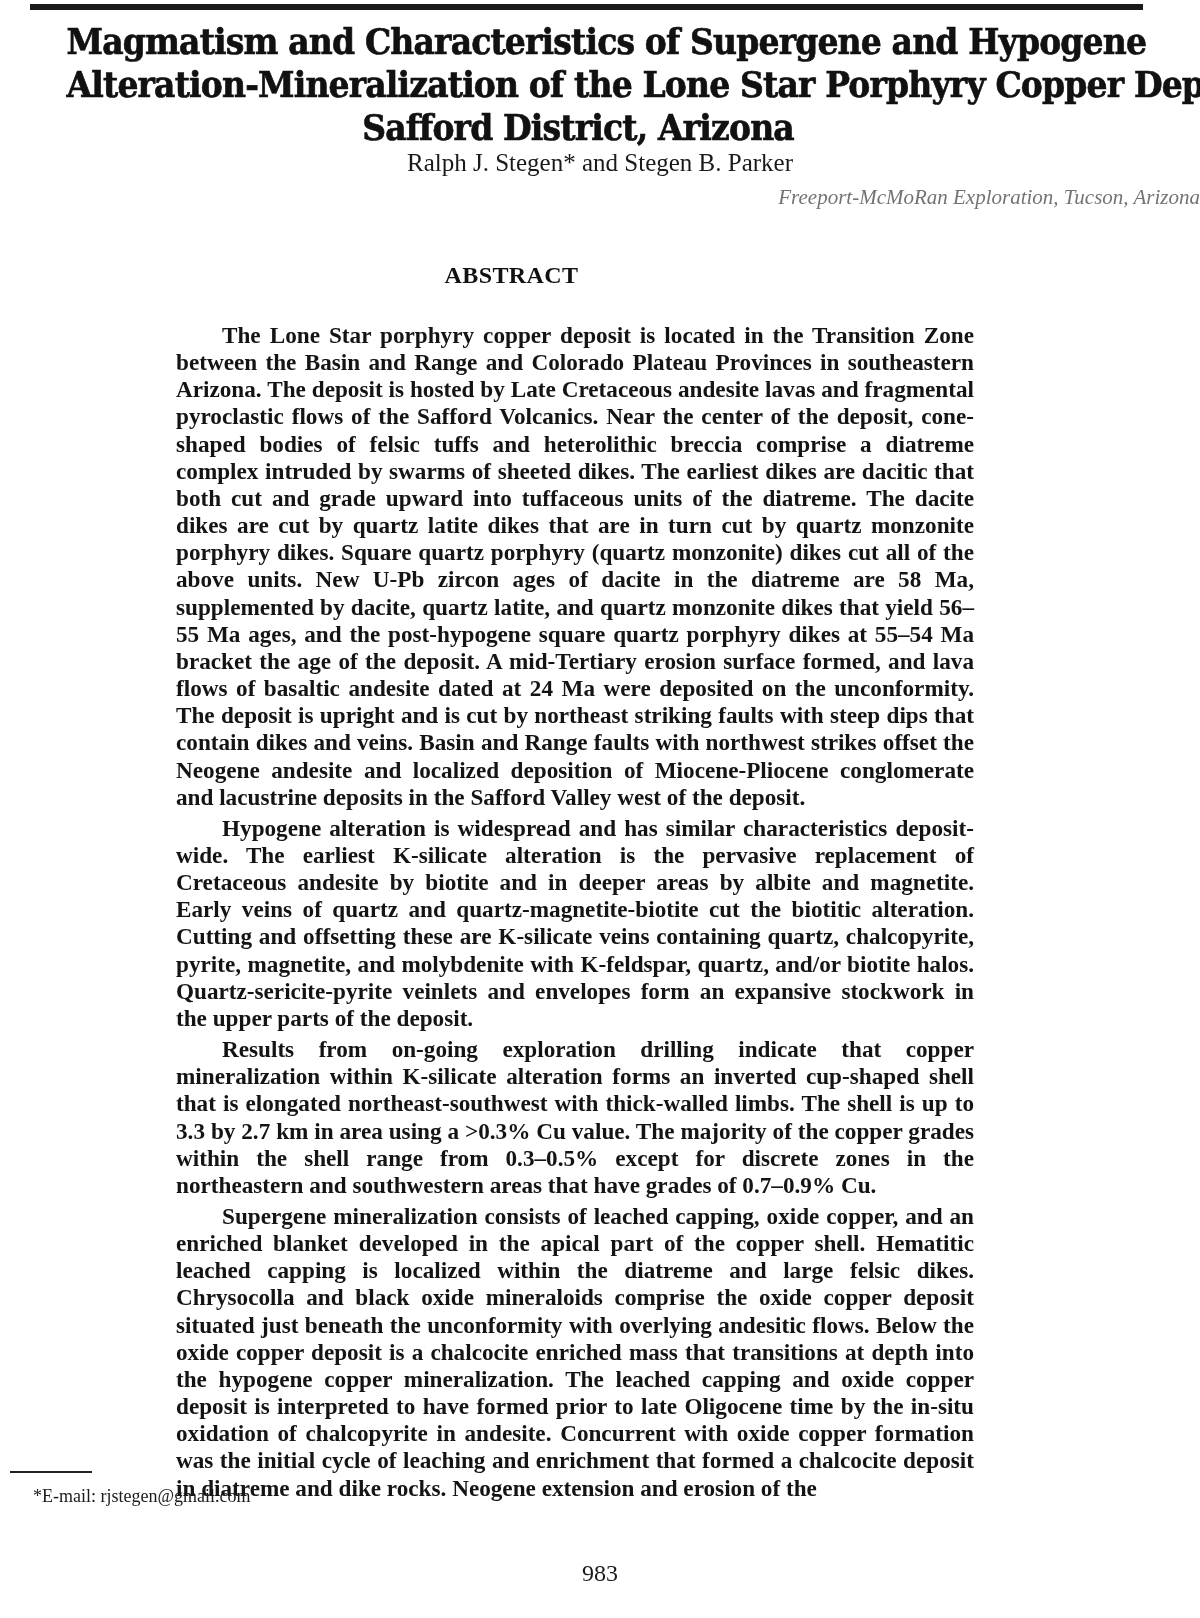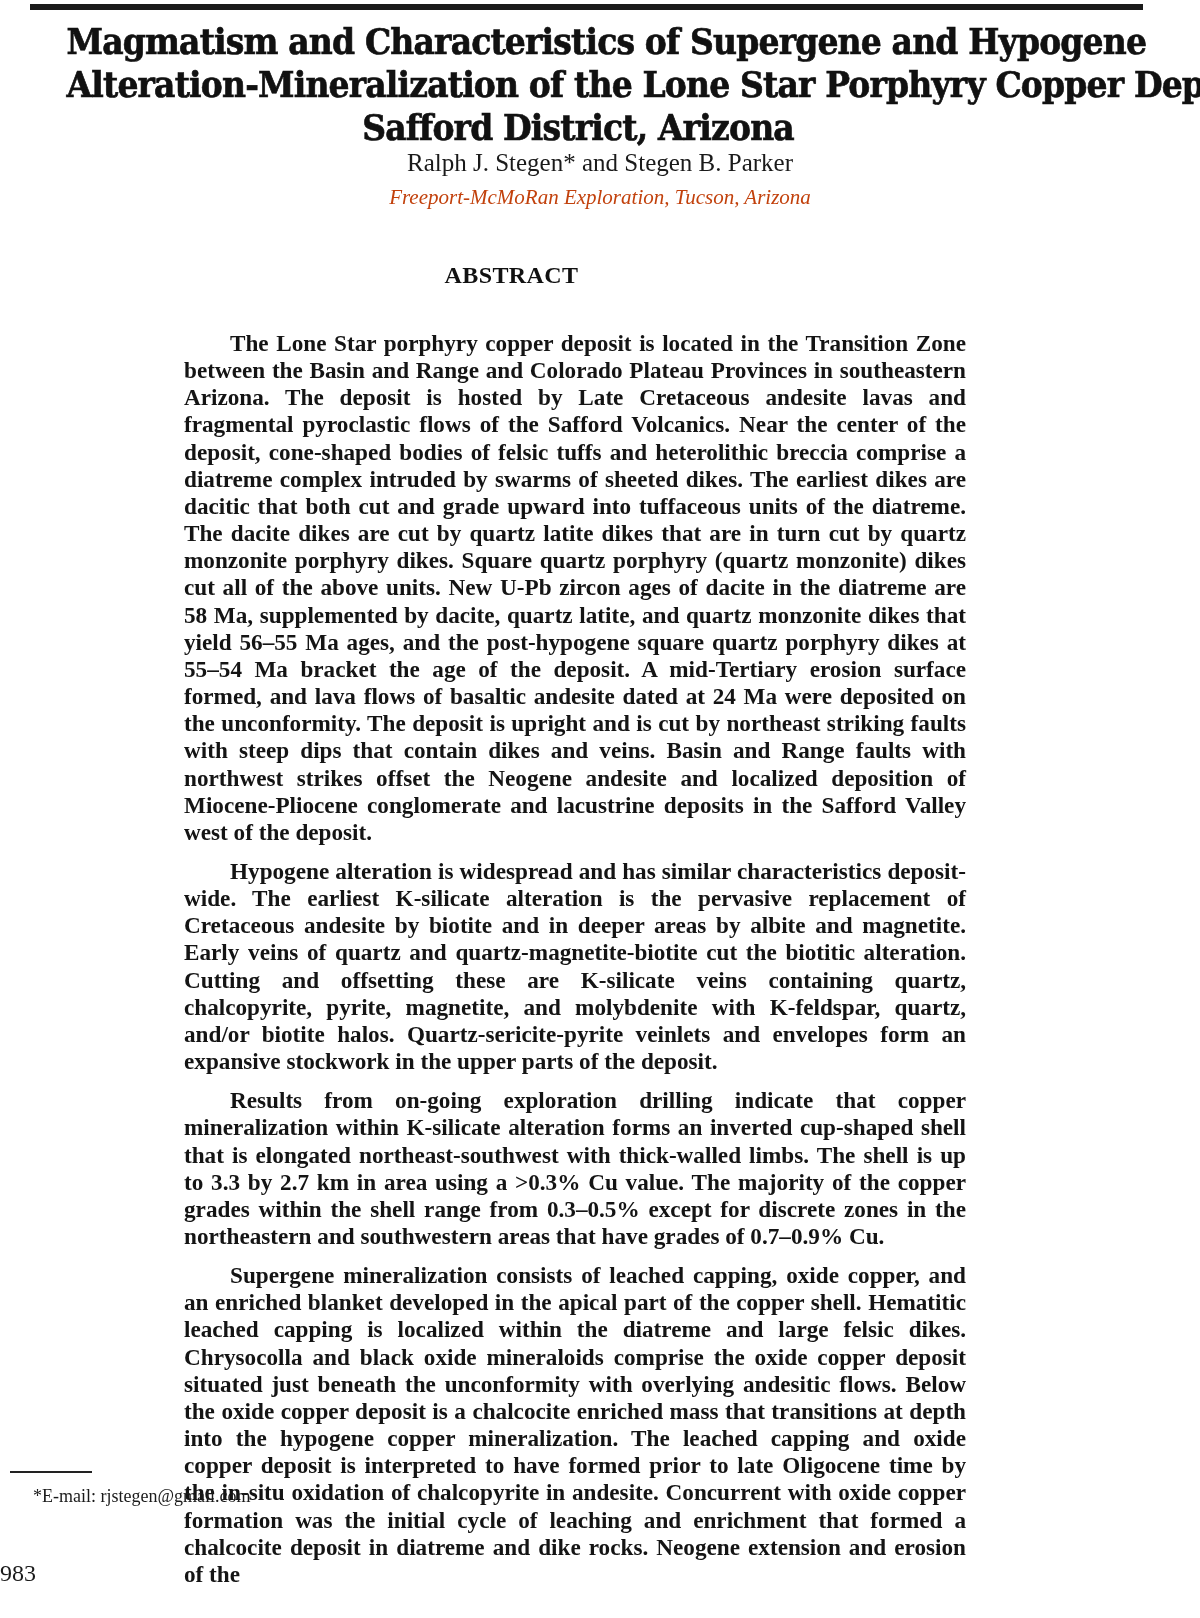--- a/index.html
+++ b/index.html
@@ -59,26 +59,26 @@
     font-family: "Liberation Serif", "DejaVu Serif", serif;
     font-size: 25px;
     line-height: 32px;
     color: #1a1a1a;
   }
   .affiliation {
     position: absolute;
     left: 0;
     top: 183px;
     width: 1200px;
-    text-align: center;
+    text-align: right;
     font-family: "Liberation Serif", "DejaVu Serif", serif;
     font-style: italic;
     font-size: 21px;
     line-height: 28px;
-    color: #c2410c;
+    color: #737373;
   }
 
   
   .abstract-heading {
     position: absolute;
     left: 0;
     top: 262px;
     width: 1023px;
     text-align: center;
     font-family: "Liberation Serif", "DejaVu Serif", serif;
@@ -97,21 +97,21 @@
     font-family: "Liberation Serif", "DejaVu Serif", serif;
     font-weight: 700;
     font-size: 23.2px;
     line-height: 27.15px;
     color: #141414;
     text-align: justify;
     text-justify: inter-word;
     hyphens: manual;
   }
   .abstract-body p {
-    margin: 12px;
+    margin: 4px;
     text-indent: 46px;
   }
 
   
   .footnote-rule {
     position: absolute;
     left: 10px;
     top: 1471px;
     width: 82px;
     height: 2px;
@@ -127,20 +127,21 @@
     color: #1a1a1a;
     white-space: nowrap;
   }
 
   
   .page-number {
     position: absolute;
     left: 0;
     top: 1560px;
     width: 1200px;
+    text-align: center;
     font-family: "Liberation Serif", "DejaVu Serif", serif;
     font-size: 24px;
     color: #1a1a1a;
   }
 </style>
 </head>
 <body>
 
 <div class="page">
 

